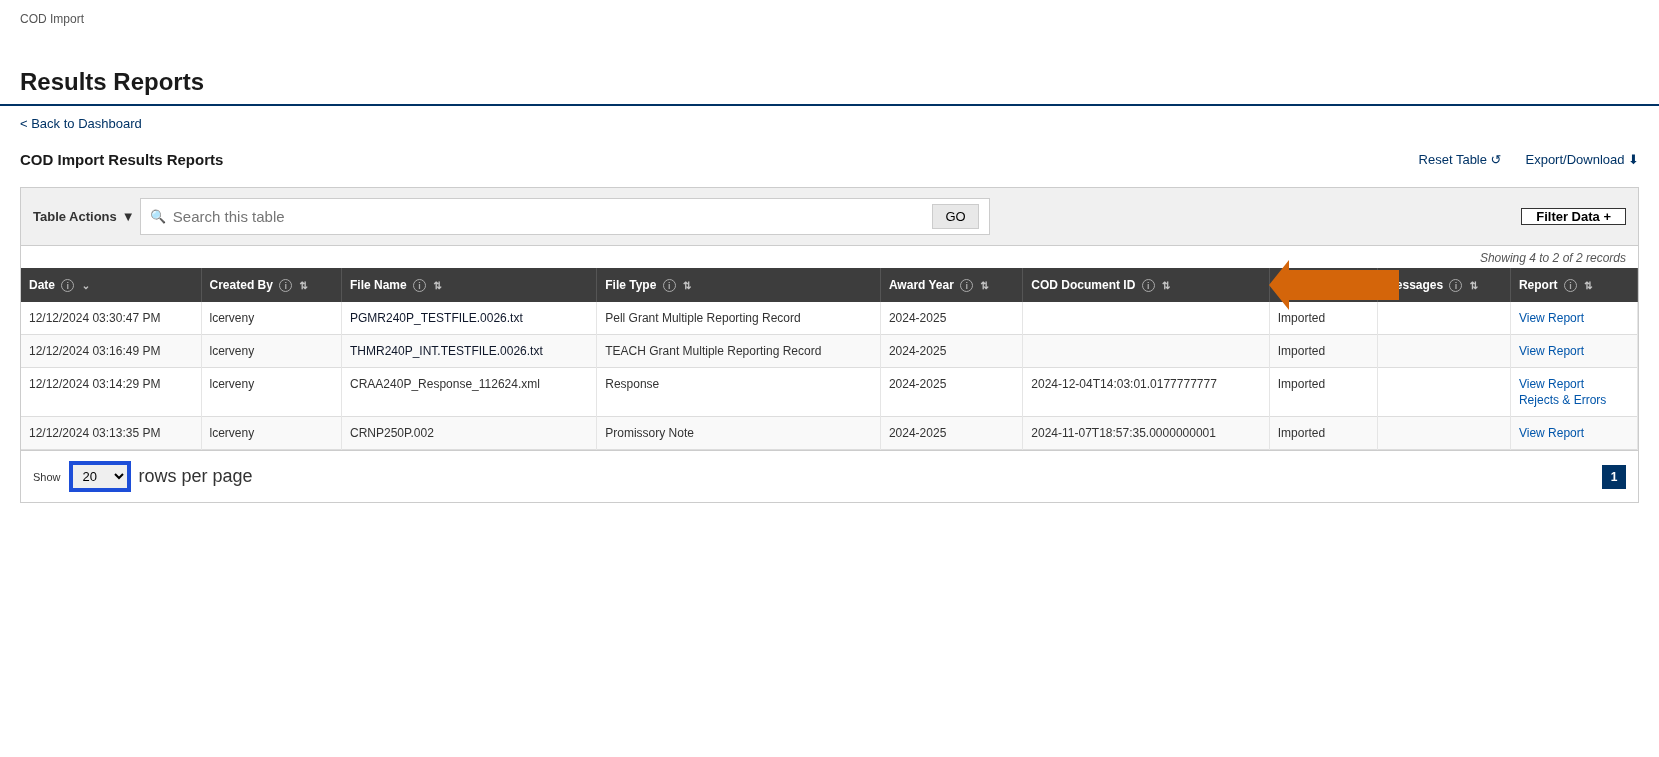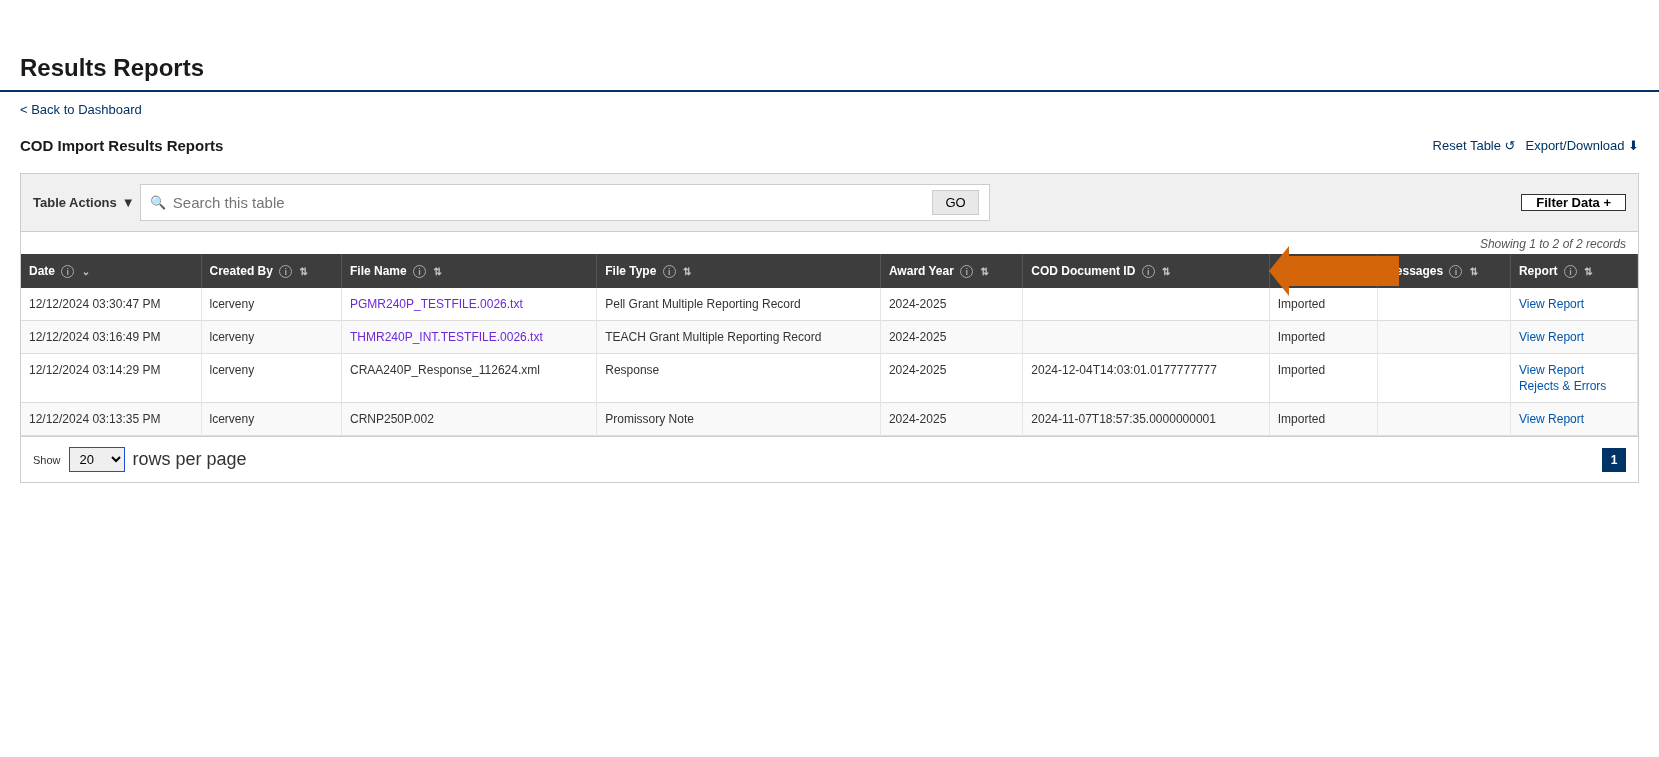--- a/index.html
+++ b/index.html
@@ -9,21 +9,21 @@
     .page-header .module-name { font-size: 12px; color: #555; }
     .page-header .page-title { font-size: 24px; font-weight: bold; color: #1a1a1a; margin-top: 42px; }
 
     .breadcrumb-bar { padding: 10px 20px; }
     .breadcrumb-link { color: #003366; text-decoration: none; font-size: 13px; cursor: pointer; }
 
     .main-content { padding: 10px 20px 20px 20px; }
 
     .section-header { display: flex; justify-content: space-between; align-items: center; margin-bottom: 19px; }
     .section-title { font-size: 15px; font-weight: bold; color: #1a1a1a; }
-    .section-actions { display: flex; gap: 10px; align-items: center; }
+    .section-actions { display: flex; gap: 24px; align-items: center; }
     .action-btn { background: none; border: none; color: #003366; cursor: pointer; font-size: 13px; display: flex; align-items: center; gap: 4px; }
 
     .table-container { border: 1px solid #ccc; background: #fff; }
 
     .table-toolbar { display: flex; align-items: center; padding: 10px 12px; background: #f0f0f0; gap: 5px; border-bottom: 1px solid #ccc; }
 
     .table-actions-btn { display: flex; align-items: center; gap: 5px; font-size: 13px; font-weight: bold; cursor: pointer; color: #333; background: none; border: none; white-space: nowrap; }
     .search-wrapper { flex: 1; display: flex; align-items: center; border: 1px solid #ccc; background: #fff; padding: 5px 10px; gap: 6px; max-width: 850px; }
     .search-input { flex: 1; border: none; outline: none; font-size: 15px; }
     .search-go-btn { background: none; border: 1px solid #ccc; padding: 4px 12px; cursor: pointer; font-size: 13px; background: #e8e8e8; }
@@ -35,34 +35,35 @@
     thead tr { background: #3d3d3d; color: #fff; }
     thead th { padding: 10px 8px; text-align: left; font-size: 12px; font-weight: bold; border-right: 1px solid #555; position: relative; white-space: nowrap; }
     thead th .sort-icon { margin-left: 4px; opacity: 0.7; font-size: 10px; }
     thead th .info-icon { display: inline-block; width: 13px; height: 13px; border-radius: 50%; border: 1px solid #aaa; color: #aaa; font-size: 9px; text-align: center; line-height: 12px; margin-left: 3px; cursor: help; }
 
     tbody tr { border-bottom: 1px solid #ddd; }
     tbody tr:nth-child(even) { background: #f9f9f9; }
     tbody td { padding: 9px 8px; font-size: 12px; vertical-align: top; border-right: 1px solid #e5e5e5; }
 
     .link-cell a { color: #0055aa; text-decoration: none; }
-    .link-cell .file-link { color: #6d28d9; }
+    .link-cell .file-link { color: #0f172a; }
 
     .report-links { display: flex; flex-direction: column; gap: 2px; }
 
     .table-footer { display: flex; align-items: center; padding: 10px 12px; gap: 8px; border-top: 1px solid #ccc; background: #fff; }
     .show-label { font-size: 11px; }
-    .rows-select { border: 1px solid #1d4ed8; padding: 3px 6px; font-size: 13px; cursor: pointer; }
+    .rows-select { border: 4px solid #1d4ed8; padding: 3px 6px; font-size: 13px; cursor: pointer; }
     .rows-per-page-label { font-size: 18px; }
     .pagination-num { margin-left: auto; background: #003366; color: #fff; width: 24px; height: 24px; display: flex; align-items: center; justify-content: center; font-size: 12px; font-weight: bold; }
   </style>
 </head>
 <body>
 
 <div class="page-header">
+  <div class="module-name">COD Import</div>
   <div class="page-title">Results Reports</div>
 </div>
 
 <div class="breadcrumb-bar">
   <a class="breadcrumb-link" href="#">&lt; Back to Dashboard</a>
 </div>
 
 <div class="main-content">
 
   <div class="section-header">
@@ -83,21 +84,21 @@
 
       <div class="search-wrapper">
         <span>🔍</span>
         <input class="search-input" type="text" placeholder="Search this table" style="">
         <button class="search-go-btn">GO</button>
       </div>
 
       <button class="filter-btn">Filter Data +</button>
     </div>
 
-    <div class="record-count">Showing 1 to 2 of 2 records</div>
+    <div class="record-count">Showing 4 to 2 of 2 records</div>
 
     <div style="position:relative;">
       <table>
         <thead>
           <tr>
             <th>
               Date <span class="info-icon">i</span>
               <span class="sort-icon">⌄</span>
             </th>
             <th>

